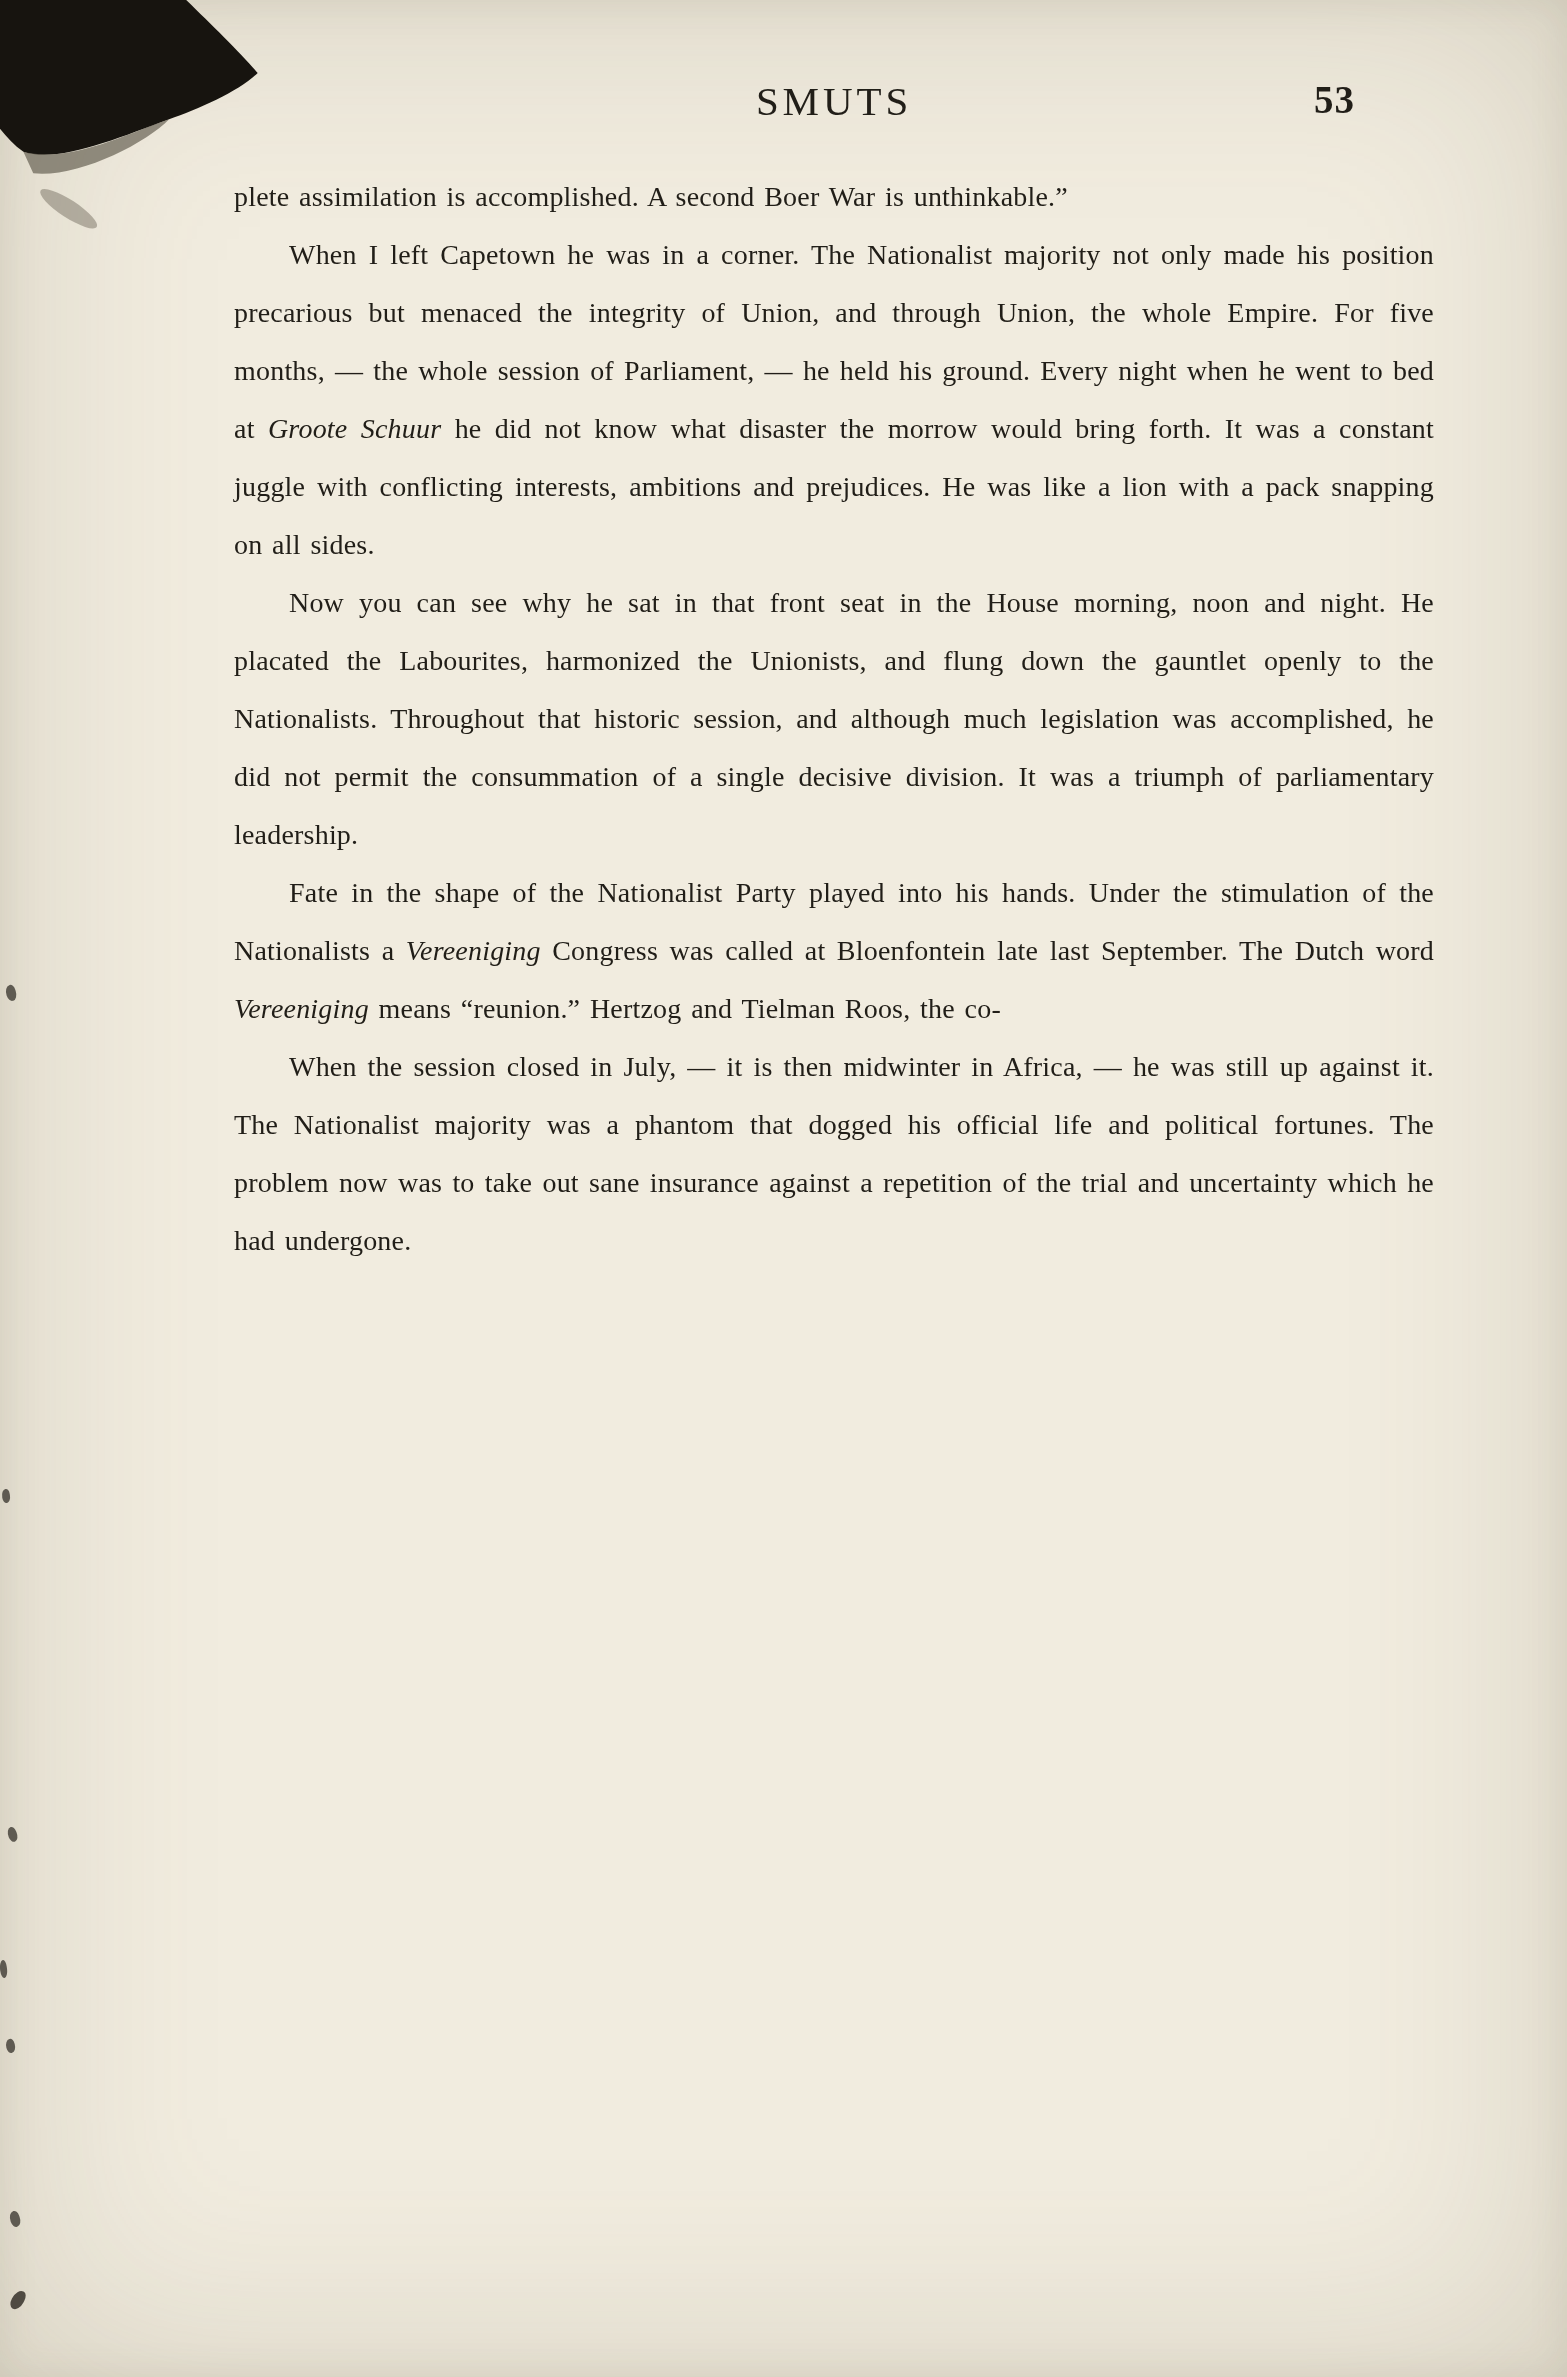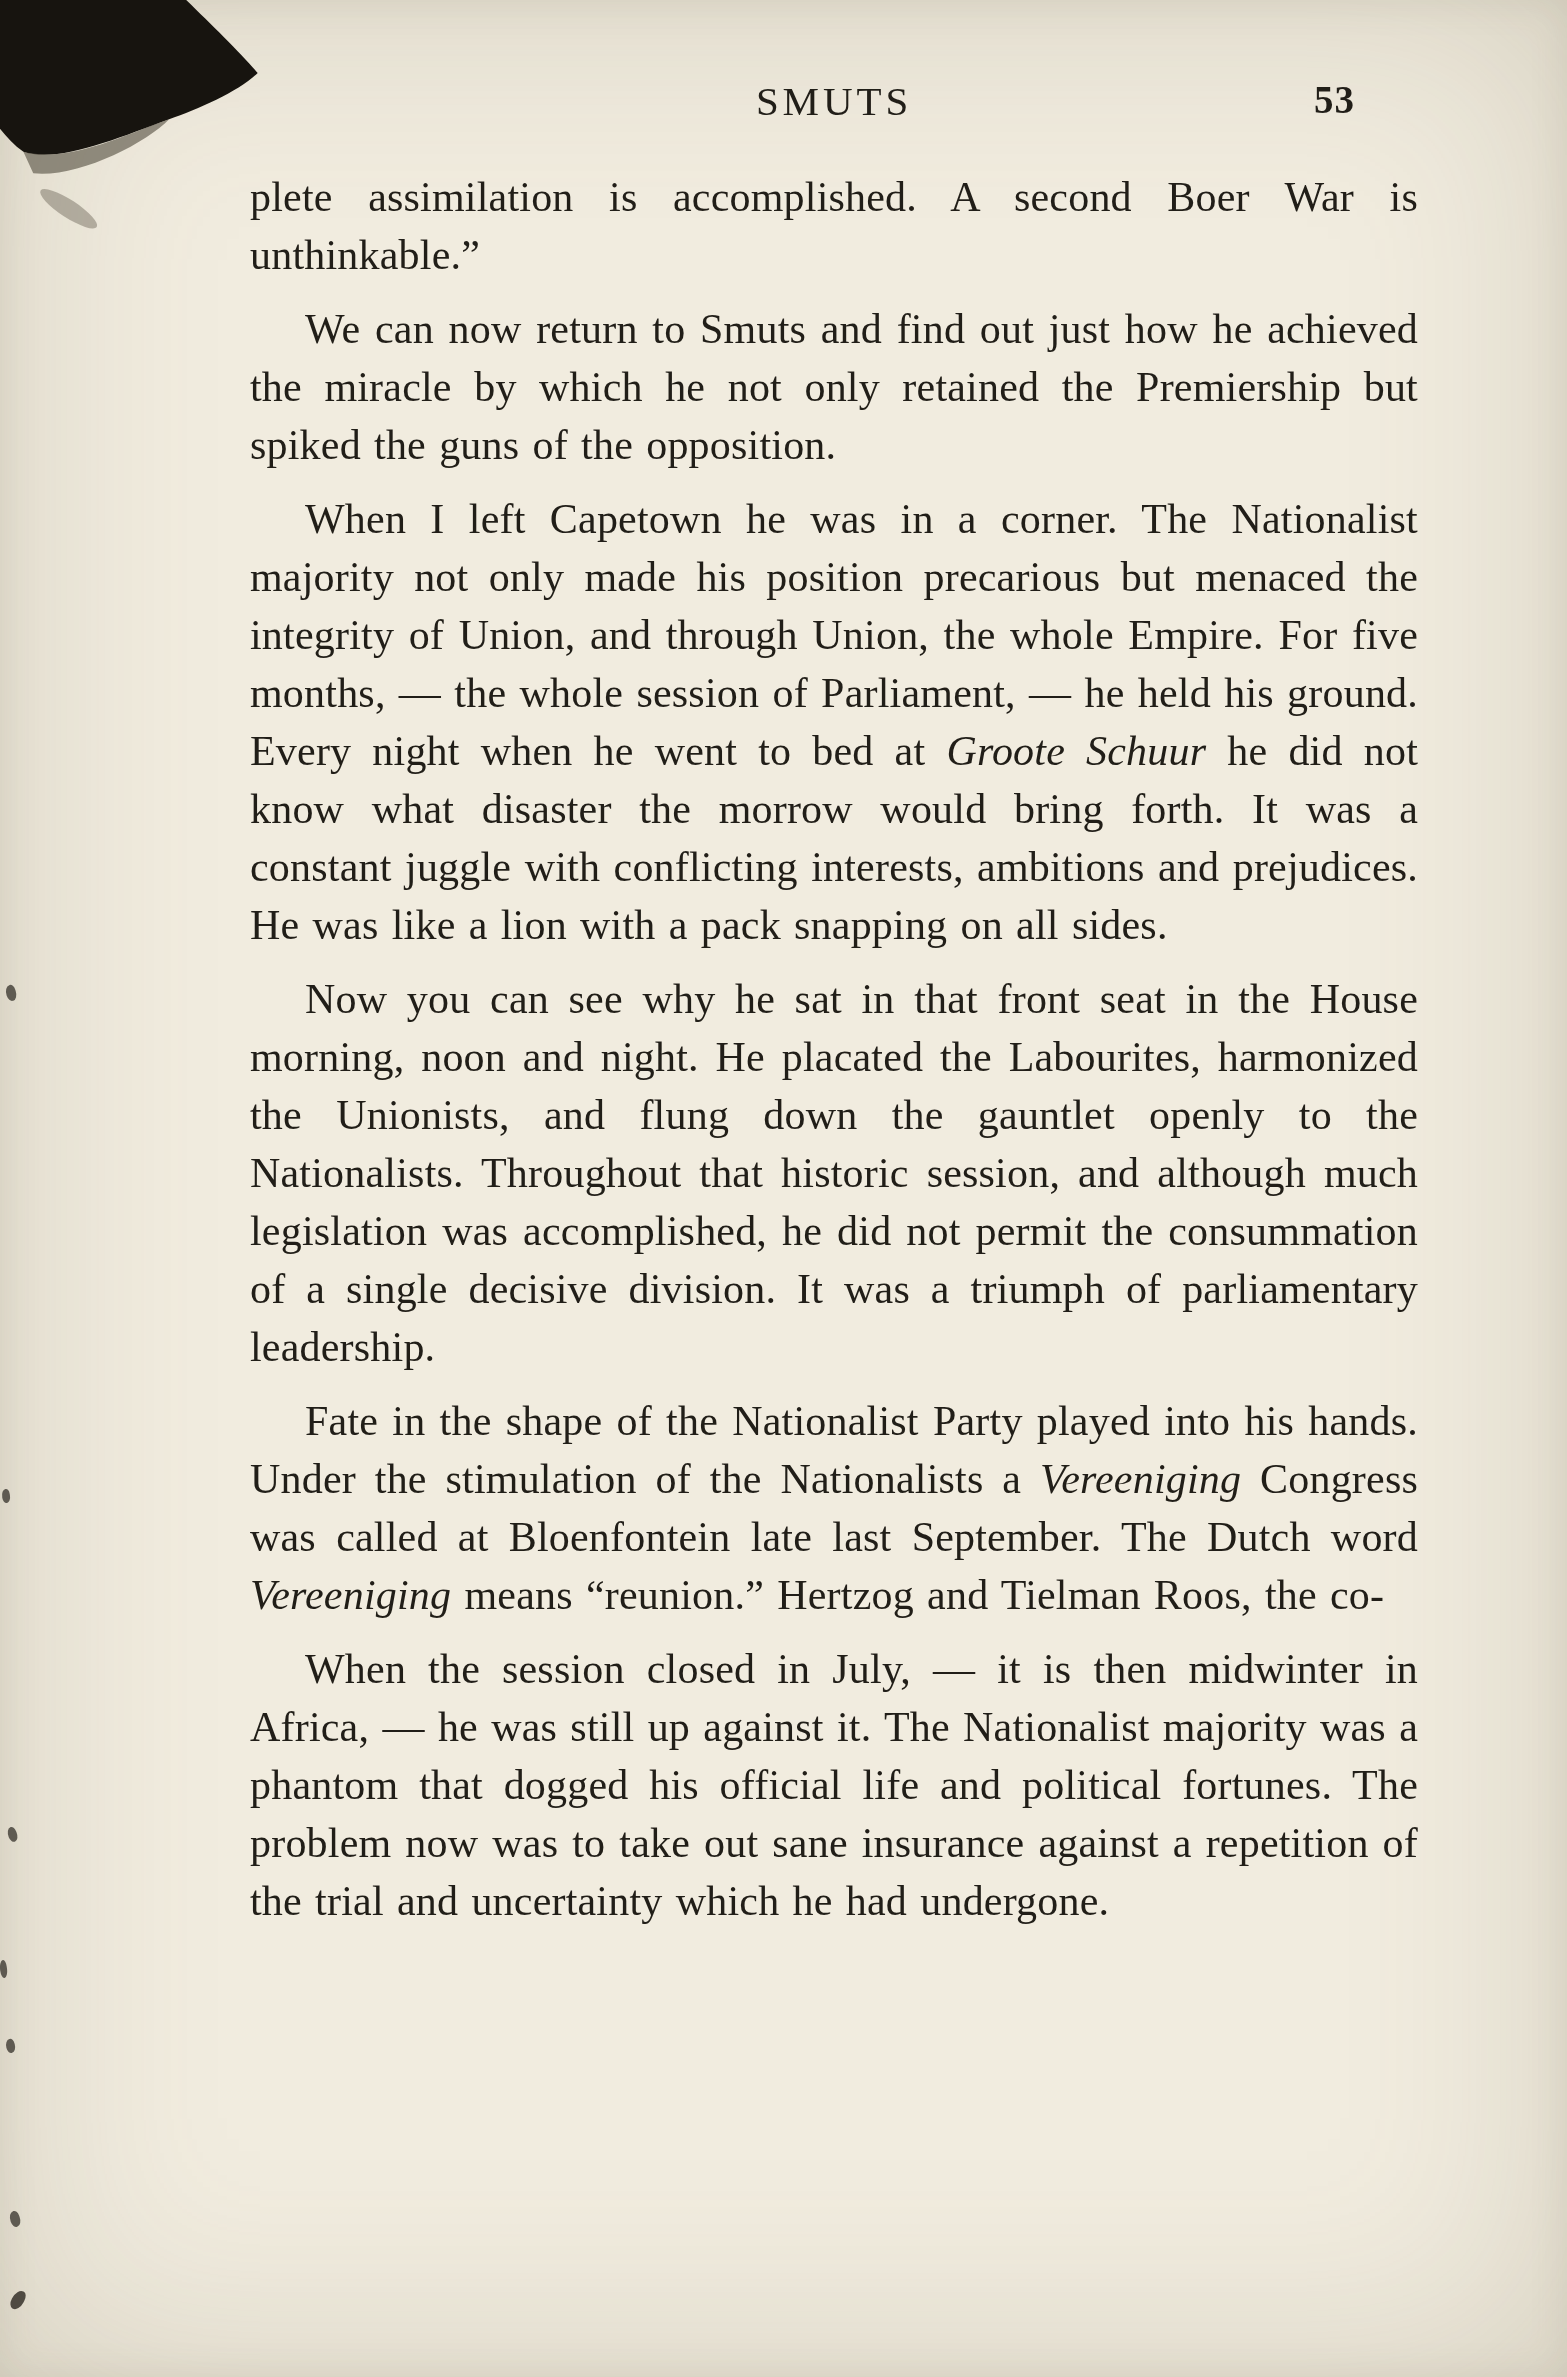--- a/index.html
+++ b/index.html
@@ -40,22 +40,22 @@
   }
   .folio{
     position:absolute;
     right:79px; top:0;
     font-size:39px;
     font-weight:700;
     letter-spacing:1px;
     margin-left:6px;
   }
   .page-body p{
-    margin:16px;
-    font-size:42px;
+    margin:0;
+    font-size:28px;
     line-height:58px;
     text-align:justify;
     word-spacing:2.5px;
     letter-spacing:0.2px;
   }
   .page-body p.indent{ text-indent:55px; }
   .italic{ font-style:italic; }
 
   
   .ink-blot{
@@ -98,21 +98,20 @@
 
   <div class="text-block">
     <div class="running-head">
       <div class="head-title">SMUTS</div>
       <div class="folio">53</div>
     </div>
 
     <div class="page-body">
 
     <p class=""><span>plete assimilation is accomplished. A second Boer War is unthinkable.”</span></p>
-        <p class="indent"><span>We can now return to Smuts and find out just how he achieved the miracle by which he not only retained the Premiership but spiked the guns of the opposition.</span></p>
         <p class="indent"><span>When I left Capetown he was in a corner. The Nationalist majority not only made his position precarious but menaced the integrity of Union, and through Union, the whole Empire. For five months, — the whole session of Parliament, — he held his ground. Every night when he went to bed at </span><span class="italic">Groote Schuur</span><span> he did not know what disaster the morrow would bring forth. It was a constant juggle with conflicting interests, ambitions and prejudices. He was like a lion with a pack snapping on all sides.</span></p>
         <p class="indent"><span>Now you can see why he sat in that front seat in the House morning, noon and night. He placated the Labourites, harmonized the Unionists, and flung down the gauntlet openly to the Nationalists. Throughout that historic session, and although much legislation was accomplished, he did not permit the consummation of a single decisive division. It was a triumph of parliamentary leadership.</span></p>
         <p class="indent"><span>Fate in the shape of the Nationalist Party played into his hands. Under the stimulation of the Nationalists a </span><span class="italic">Vereeniging</span><span> Congress was called at Bloenfontein late last September. The Dutch word </span><span class="italic">Vereeniging</span><span> means “reunion.” Hertzog and Tielman Roos, the co-</span></p>
         <p class="indent"><span>When the session closed in July, — it is then midwinter in Africa, — he was still up against it. The Nationalist majority was a phantom that dogged his official life and political fortunes. The problem now was to take out sane insurance against a repetition of the trial and uncertainty which he had undergone.</span></p>
       </div>
   </div>
 
 </div>
 
 

